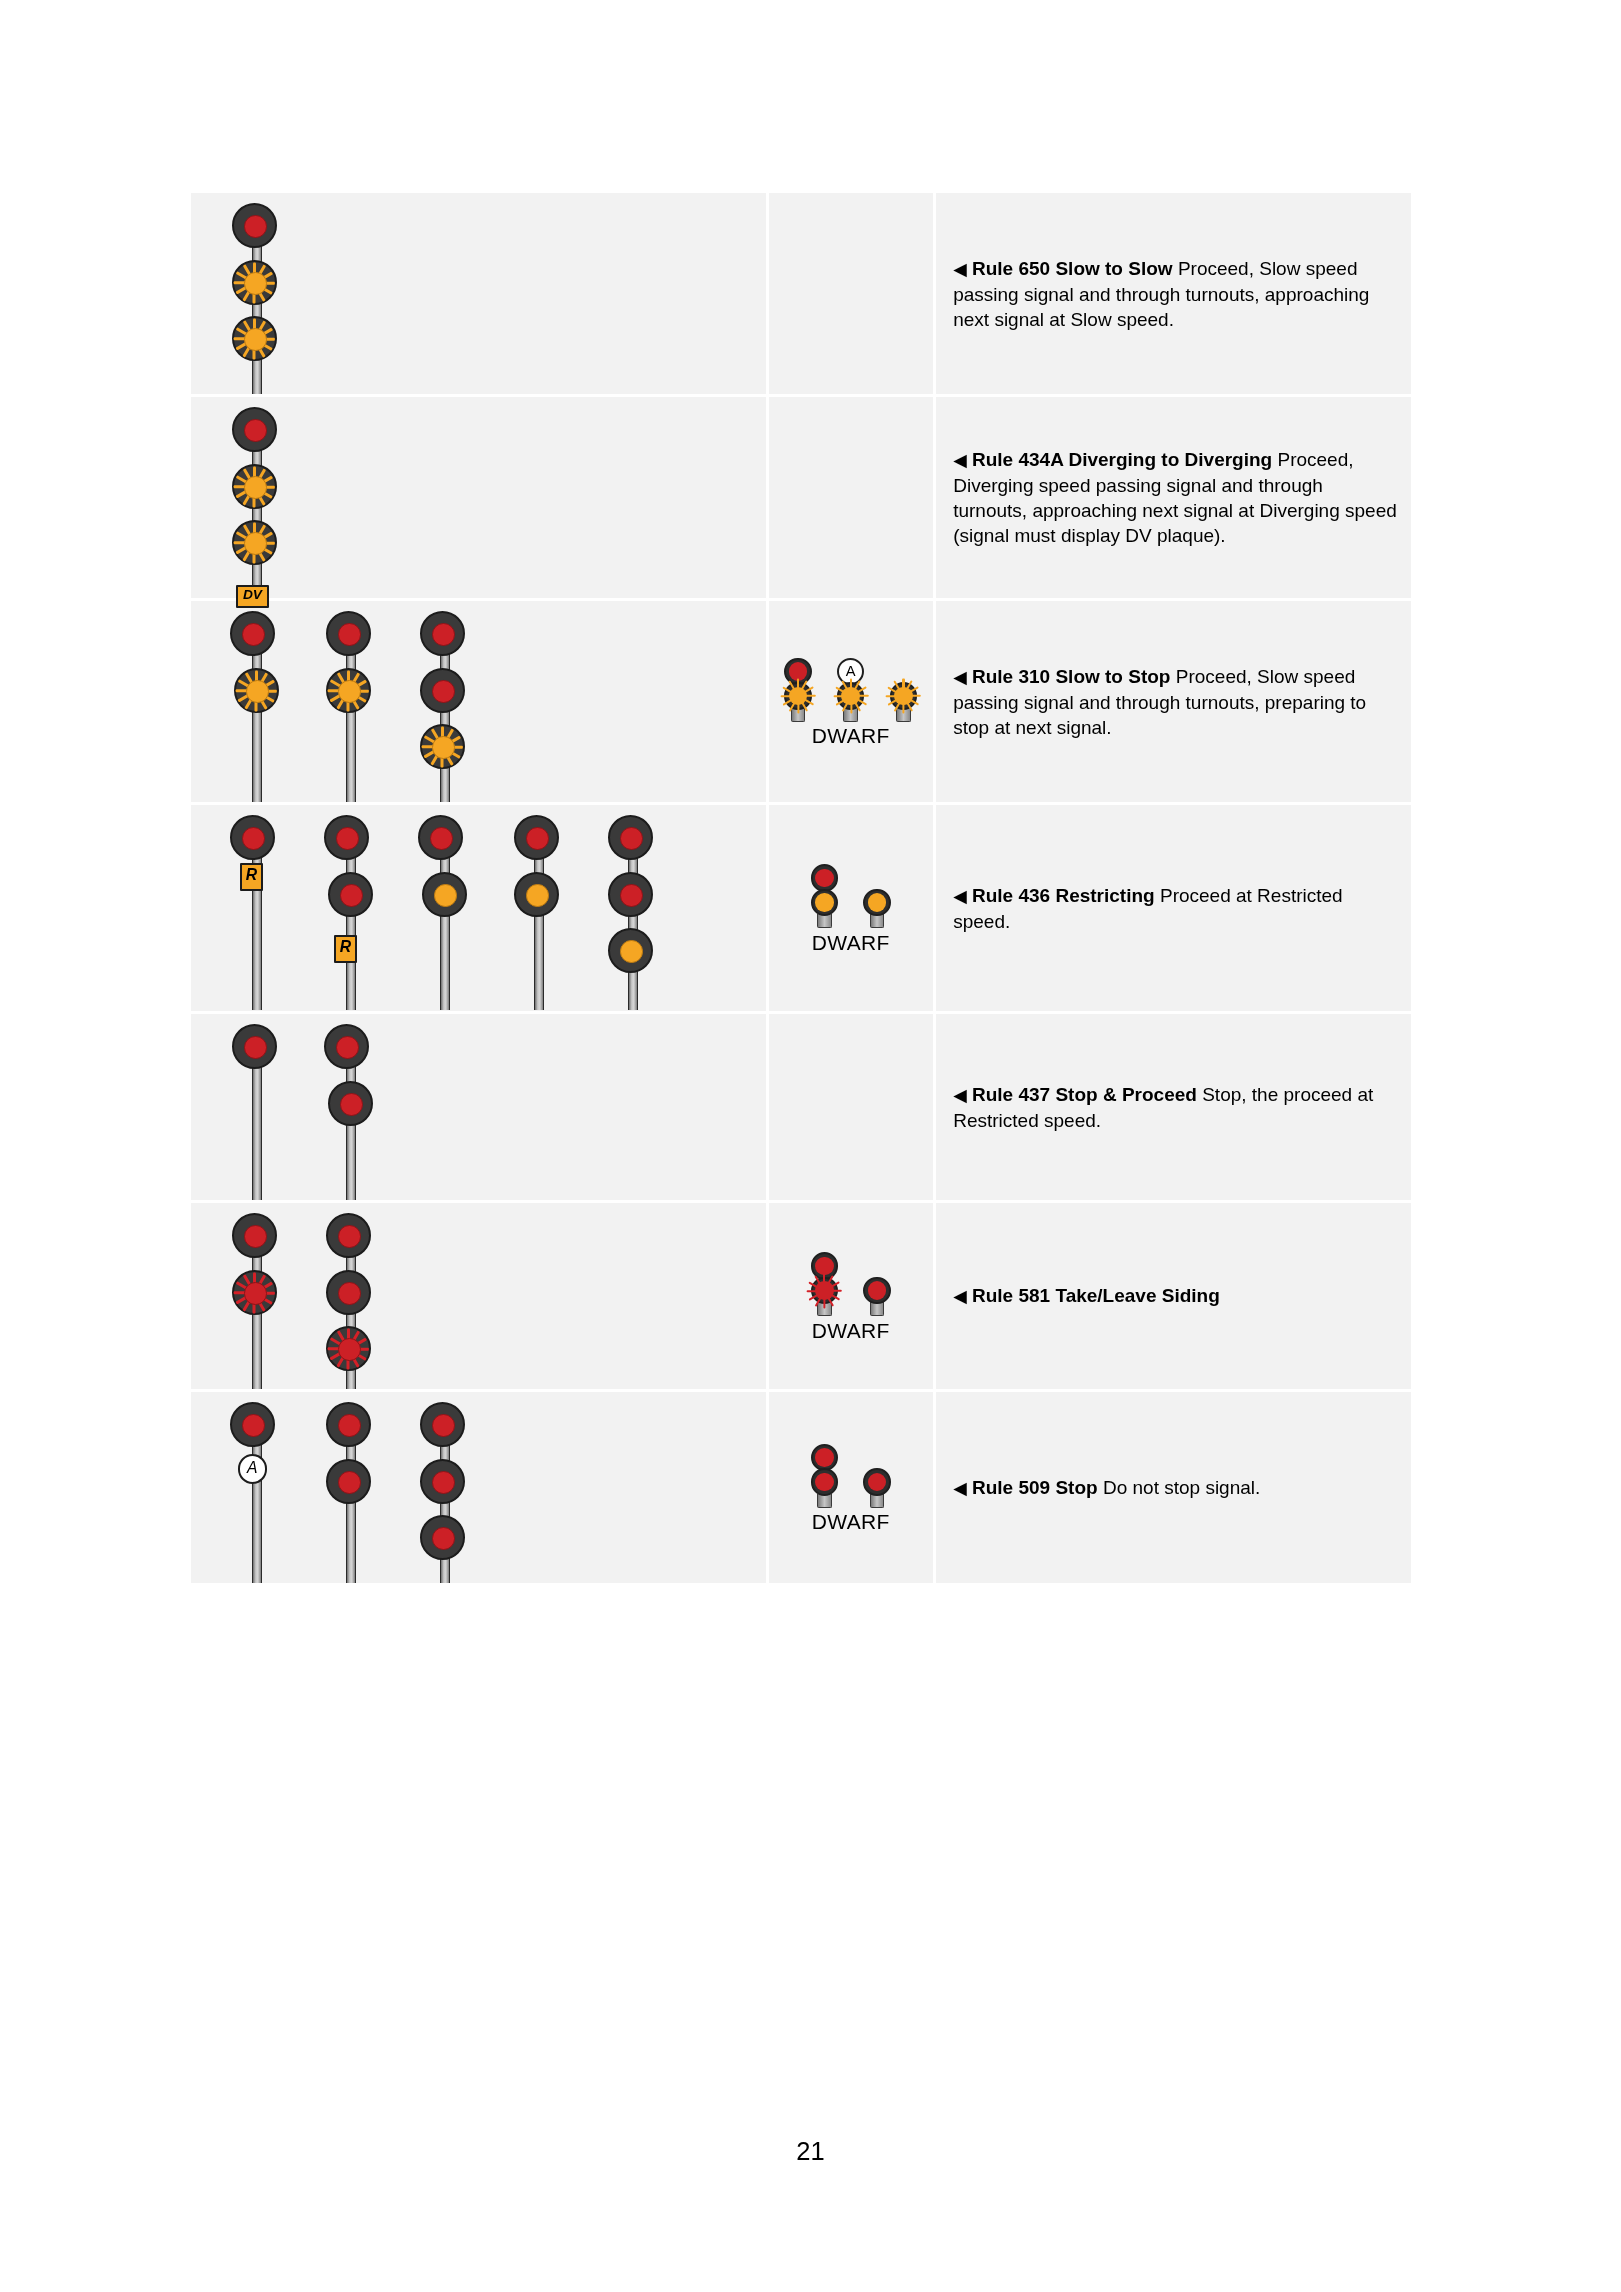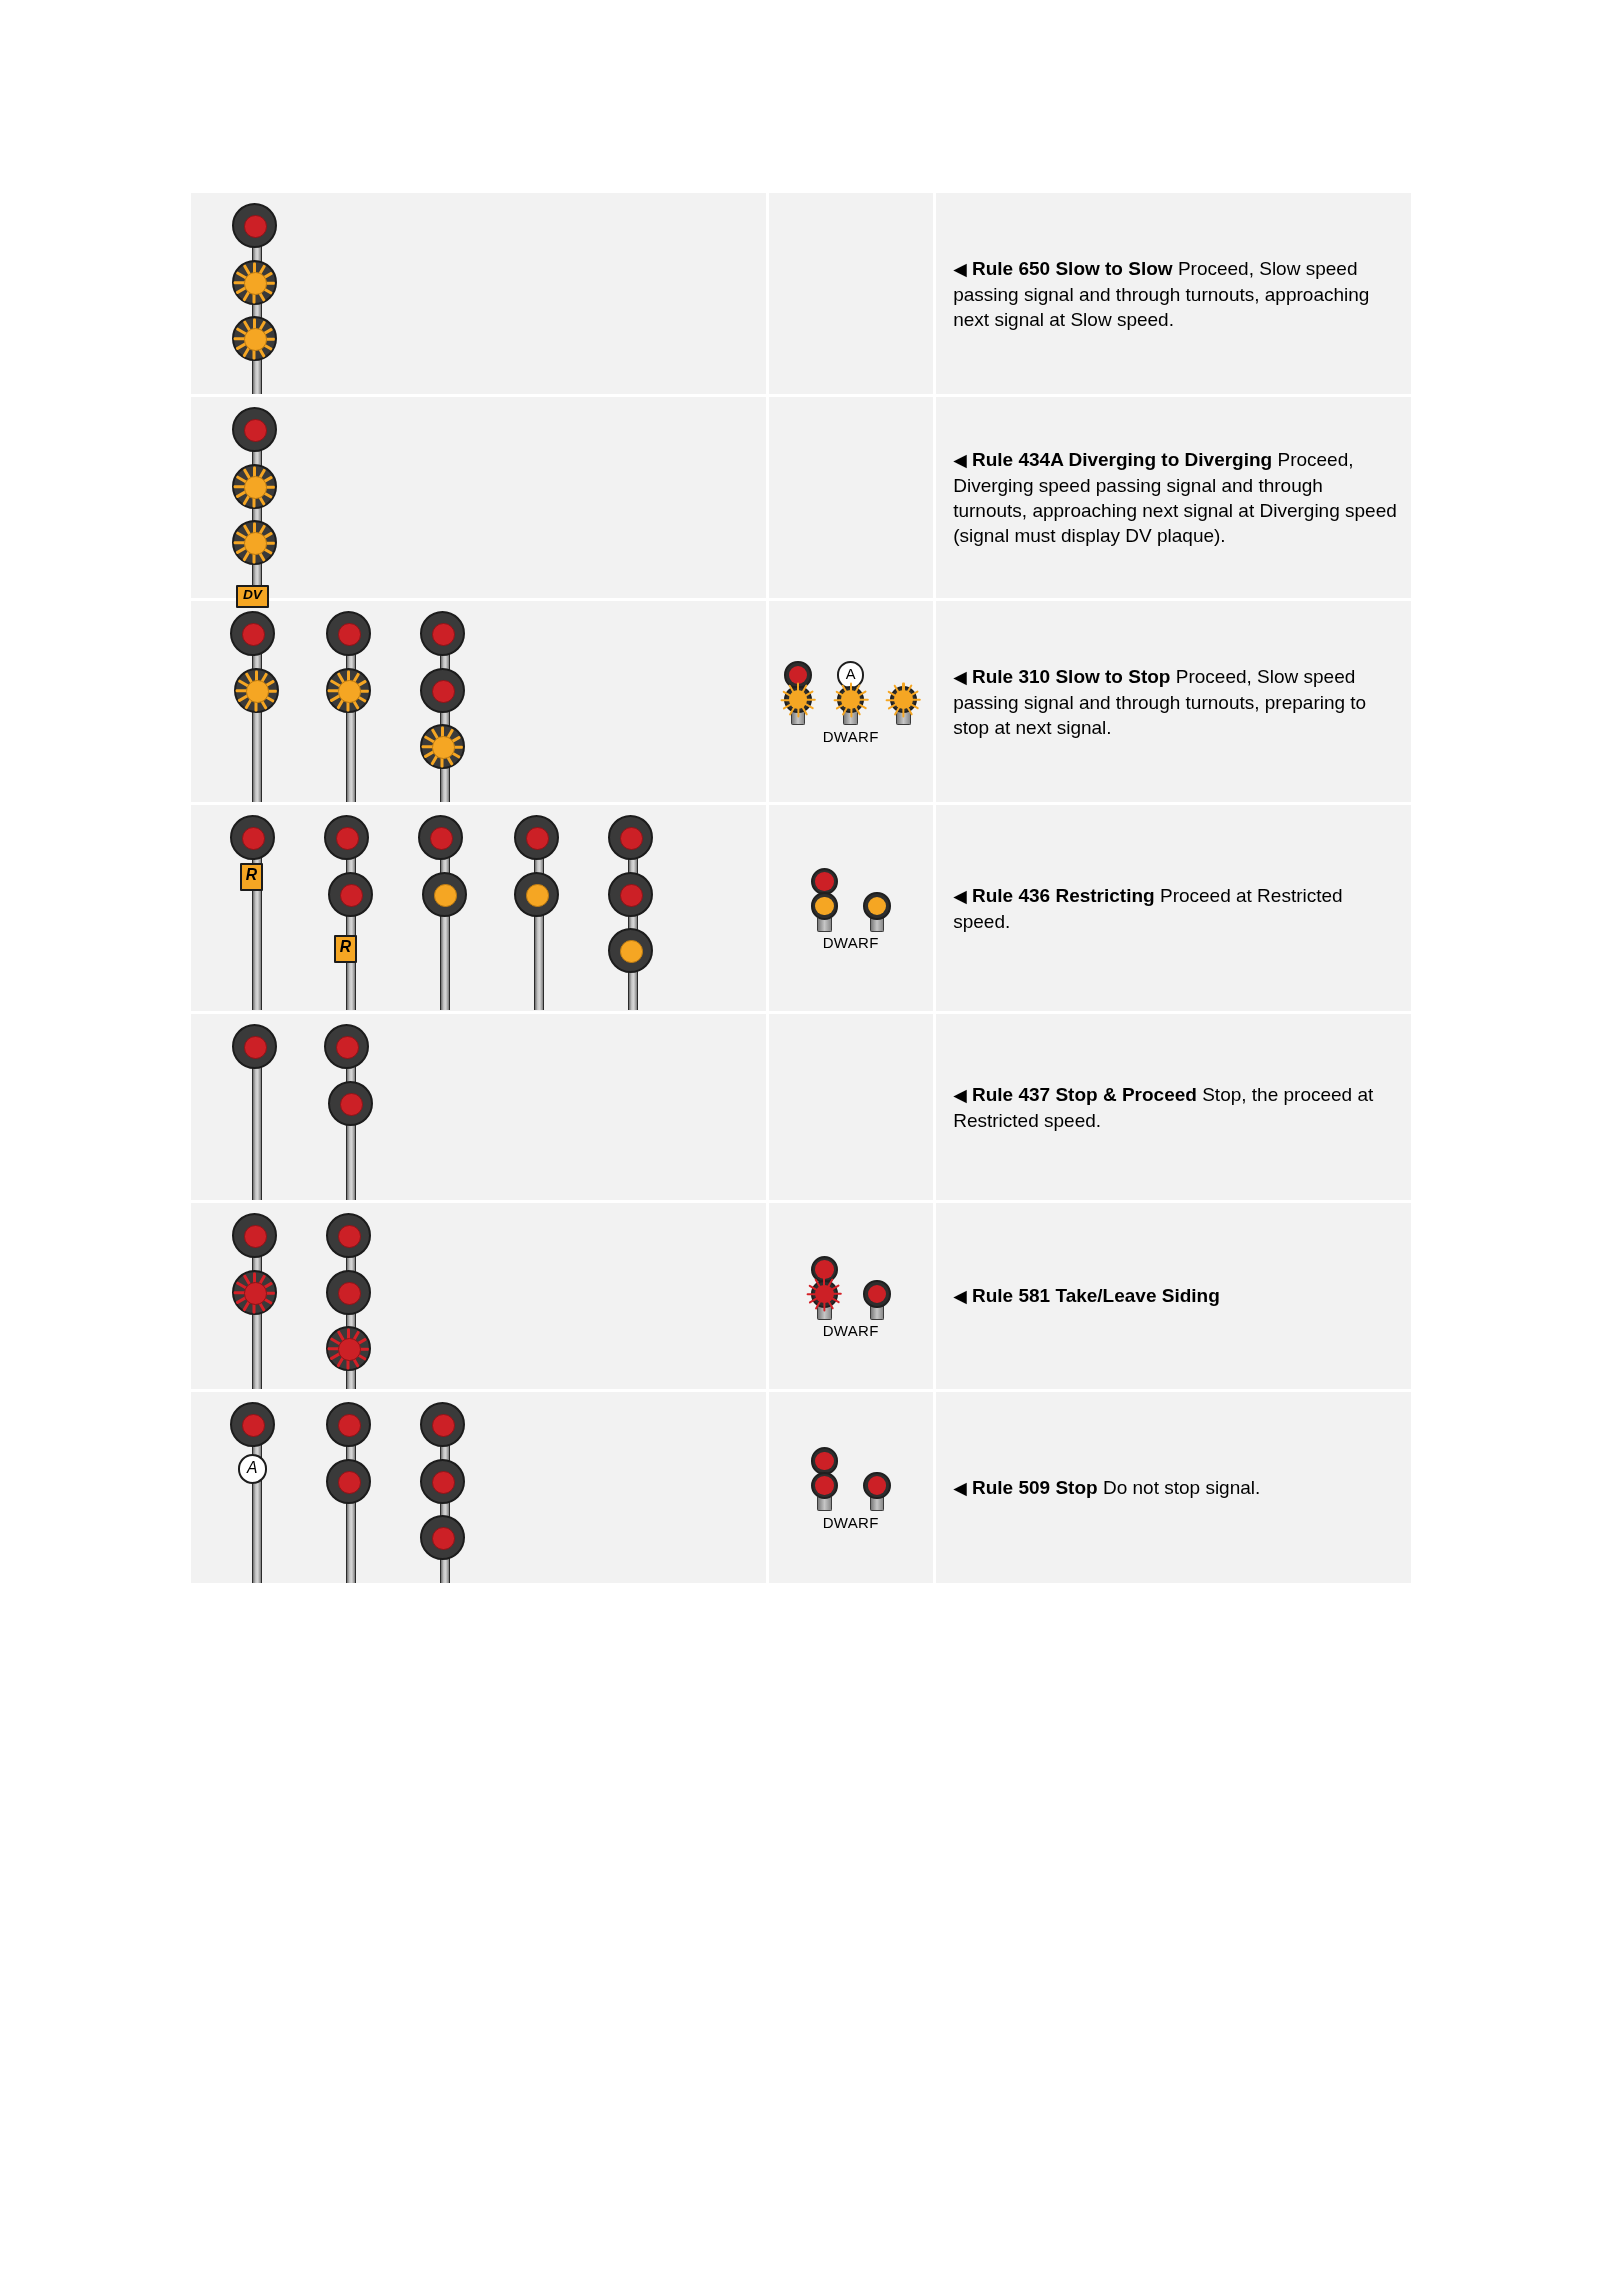--- a/index.html
+++ b/index.html
@@ -187,21 +187,21 @@
   .dbase{
     width:12.7px;height:12.7px;
     background:linear-gradient(to right,#7a7a7a,#c6c6c6,#8a8a8a);
     border:1.5px solid #3a3a3a;
     border-top:none;
     margin-top:-2px;
     z-index:1;
     border-bottom-left-radius:2px;border-bottom-right-radius:2px;
   }
   .dwarf-label{
-    font-size:15px;
+    font-size:21px;
     color:#000;
     text-align:center;
     margin-top:2.9px;
     letter-spacing:0.3px;
   }
 
   
   .page-number{
     position:absolute;
     left:0;right:0;
@@ -773,14 +773,15 @@
               </div>
               <div class="dwarf-label">DWARF</div>
             </div>
           </td>
           <td class="col-text">
             <div class="rule-text"><span class="tri">◀</span> <b>Rule 509 Stop</b> <span>Do not stop signal.</span></div>
           </td>
         </tr>
       </tbody>
   </table>
+  <div class="page-number">21</div>
 </div>
 
 
 </body></html>

